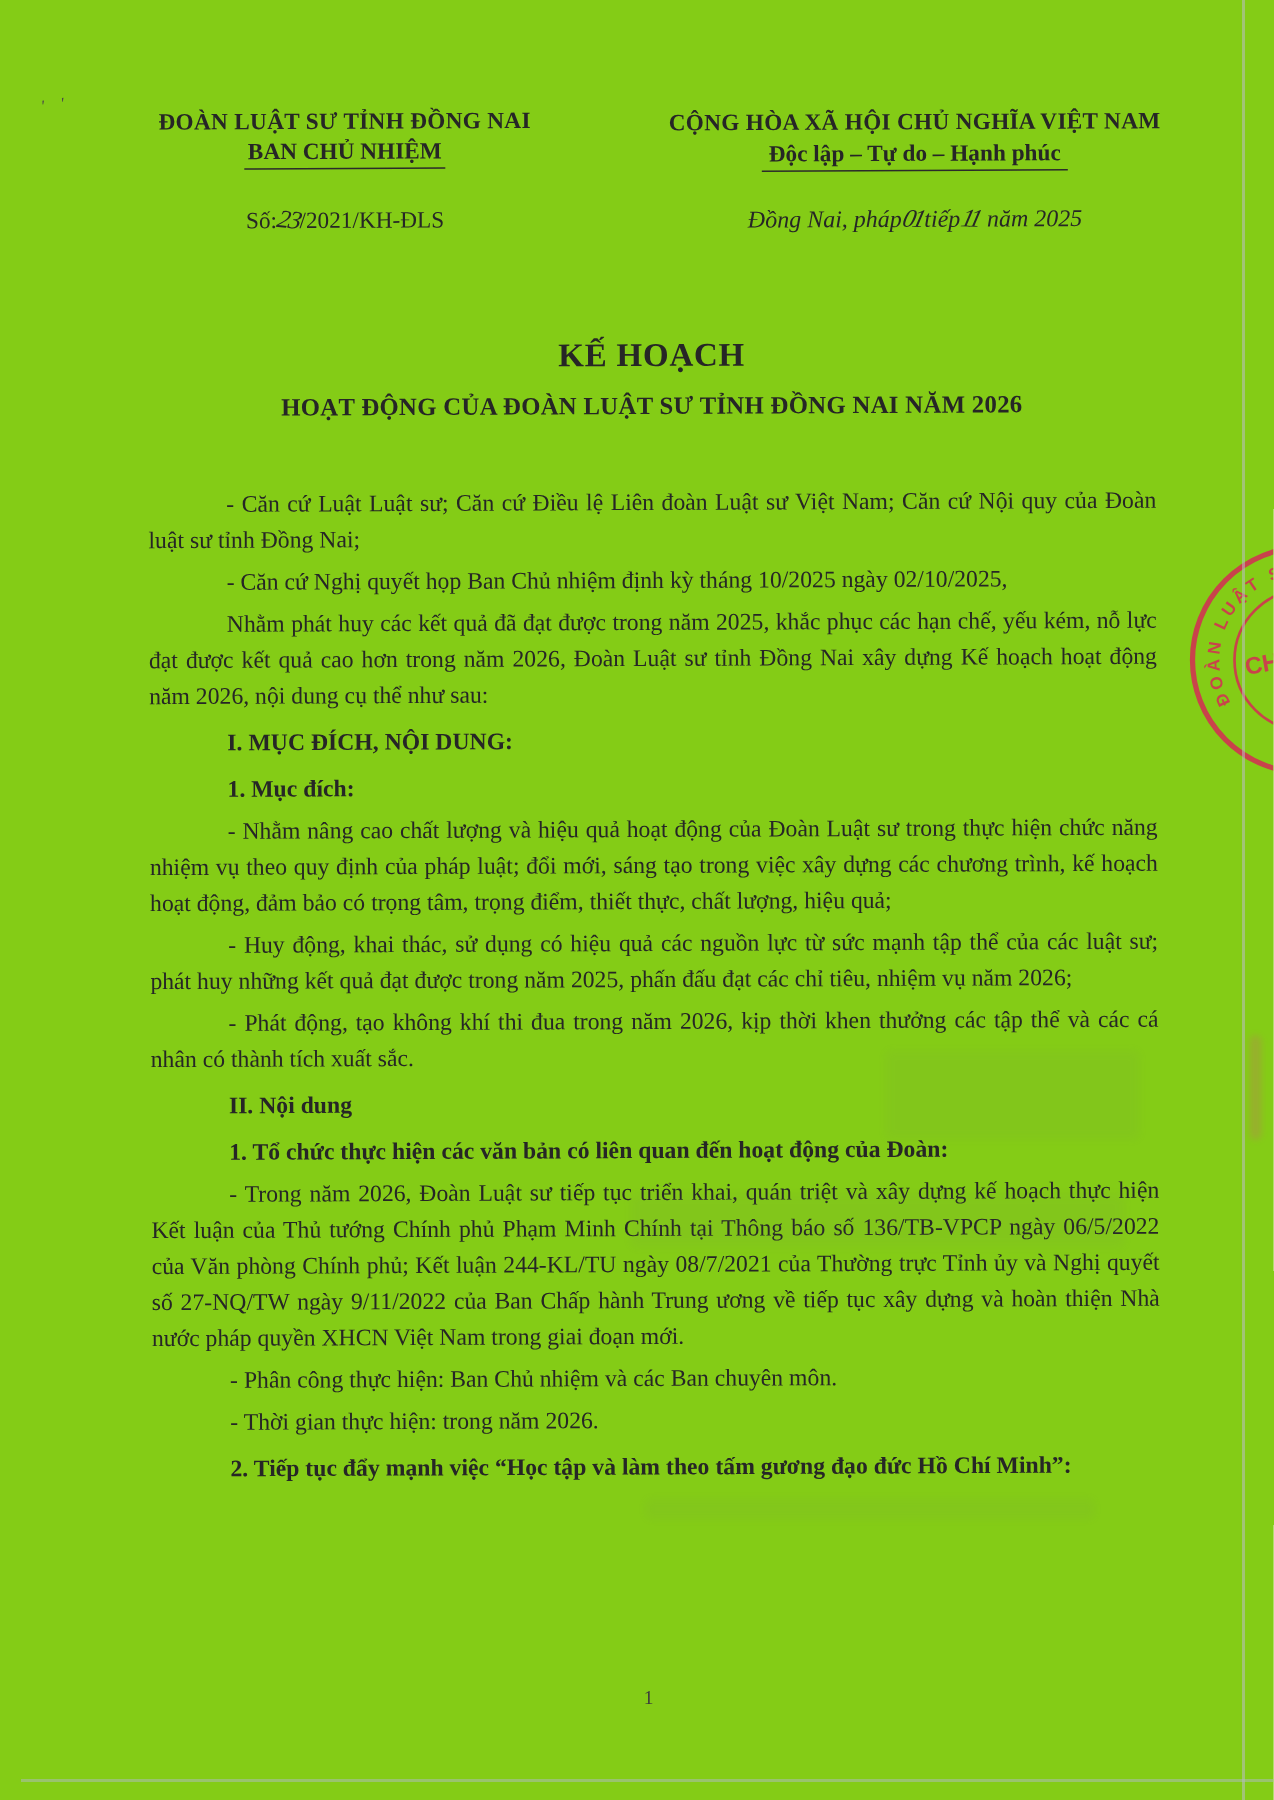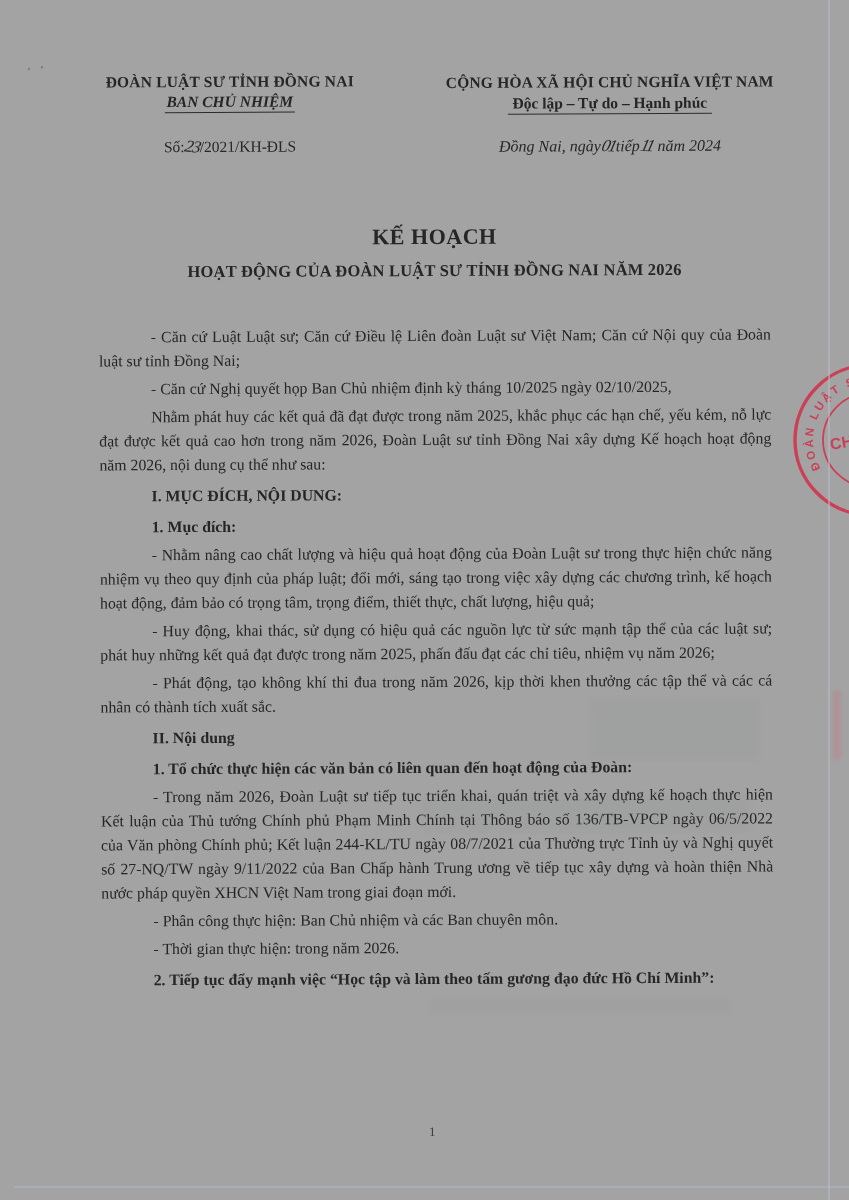--- a/index.html
+++ b/index.html
@@ -2,39 +2,39 @@
 <html><head>
 <meta charset="utf-8">
 <style>
   html,body{margin:0;padding:0;}
   body{
     width:849px;height:1200px;overflow:hidden;position:relative;
     background:#ffffff;
     font-family:"Liberation Serif","DejaVu Serif",serif;
     color:#262626;
   }
-  .page{position:absolute;inset:0;background:#a3a3a3;}
+  .page{position:absolute;inset:0;background:#84cc16;}
   
   .edge-v{position:absolute;top:0;bottom:0;left:828px;width:2px;background:rgba(185,190,198,.55);}
   .edge-b{position:absolute;left:14px;right:0;top:1186px;height:2px;background:rgba(176,186,198,.5);}
   .speck{position:absolute;left:28px;top:64px;color:#4a4a4a;font-size:11px;letter-spacing:4px;transform:rotate(-8deg);}
   
   .smudge{position:absolute;background:#6a6f76;opacity:.05;filter:blur(3px);border-radius:4px;}
   .sm1{left:420px;top:796px;width:330px;height:36px;}
   .sm2{left:590px;top:700px;width:170px;height:60px;}
   .sm3{left:430px;top:999px;width:300px;height:14px;}
   .sm4{left:833px;top:690px;width:8px;height:70px;background:#d06070;opacity:.25;filter:blur(2px);}
 
   .content{position:absolute;inset:0;transform:rotate(-.25deg);}
 
   
   .hdr-left{position:absolute;left:58px;top:72px;width:348px;text-align:center;}
   .hdr-left .org{font-weight:bold;font-size:15.5px;letter-spacing:.2px;}
   .hdr-left .dept{font-weight:bold;font-size:15.5px;margin-top:2px;}
-  .hdr-left .dept span{border-bottom:1.5px solid #2b2b2b;padding:0 2px 2px;font-style:italic;}
+  .hdr-left .dept span{border-bottom:1.5px solid #2b2b2b;padding:0 2px 2px;}
   .hdr-left .num{font-size:15.5px;margin-top:26px;}
   .hand{font-style:italic;display:inline-block;transform:rotate(6deg) skewX(-8deg);font-size:17px;letter-spacing:-1px;}
   .hdr-right{position:absolute;left:416px;top:74px;width:392px;text-align:center;}
   .hdr-right .country{font-weight:bold;font-size:15.5px;letter-spacing:.2px;white-space:nowrap;}
   .hdr-right .motto{font-weight:bold;font-size:15.5px;margin-top:3px;}
   .hdr-right .motto span{border-bottom:1.5px solid #2b2b2b;padding:0 5px 2px;}
   .hdr-right .dateline{font-style:italic;font-size:16px;margin-top:24px;white-space:nowrap;}
   .hdr-right .dateline .hand{transform:rotate(2deg) skewX(-12deg);letter-spacing:-2px;margin:0 1px;}
 
   
@@ -65,21 +65,21 @@
         <span>BAN CHỦ NHIỆM</span>
       </div>
       <div class="num"><span>Số:</span><span class="hand">23</span><span>/2021/KH-ĐLS</span></div>
     </div>
 
     <div class="hdr-right">
       <div class="country">CỘNG HÒA XÃ HỘI CHỦ NGHĨA VIỆT NAM</div>
       <div class="motto">
         <span>Độc lập – Tự do – Hạnh phúc</span>
       </div>
-      <div class="dateline"><span>Đồng Nai, ngày</span><span class="hand">01</span><span>tiếp</span><span class="hand">11</span> <span>năm 2024</span></div>
+      <div class="dateline"><span>Đồng Nai, pháp</span><span class="hand">01</span><span>tiếp</span><span class="hand">11</span> <span>năm 2025</span></div>
     </div>
 
     <div class="title">
       <div class="t1">KẾ HOẠCH</div>
       <div class="t2">HOẠT ĐỘNG CỦA ĐOÀN LUẬT SƯ TỈNH ĐỒNG NAI NĂM 2026</div>
     </div>
 
     <div class="body-col" id="body-paragraphs">
         <p class="para plain">- Căn cứ Luật Luật sư; Căn cứ Điều lệ Liên đoàn Luật sư Việt Nam; Căn cứ Nội quy của Đoàn luật sư tỉnh Đồng Nai;</p>
         <p class="para plain">- Căn cứ Nghị quyết họp Ban Chủ nhiệm định kỳ tháng 10/2025 ngày 02/10/2025,</p>

